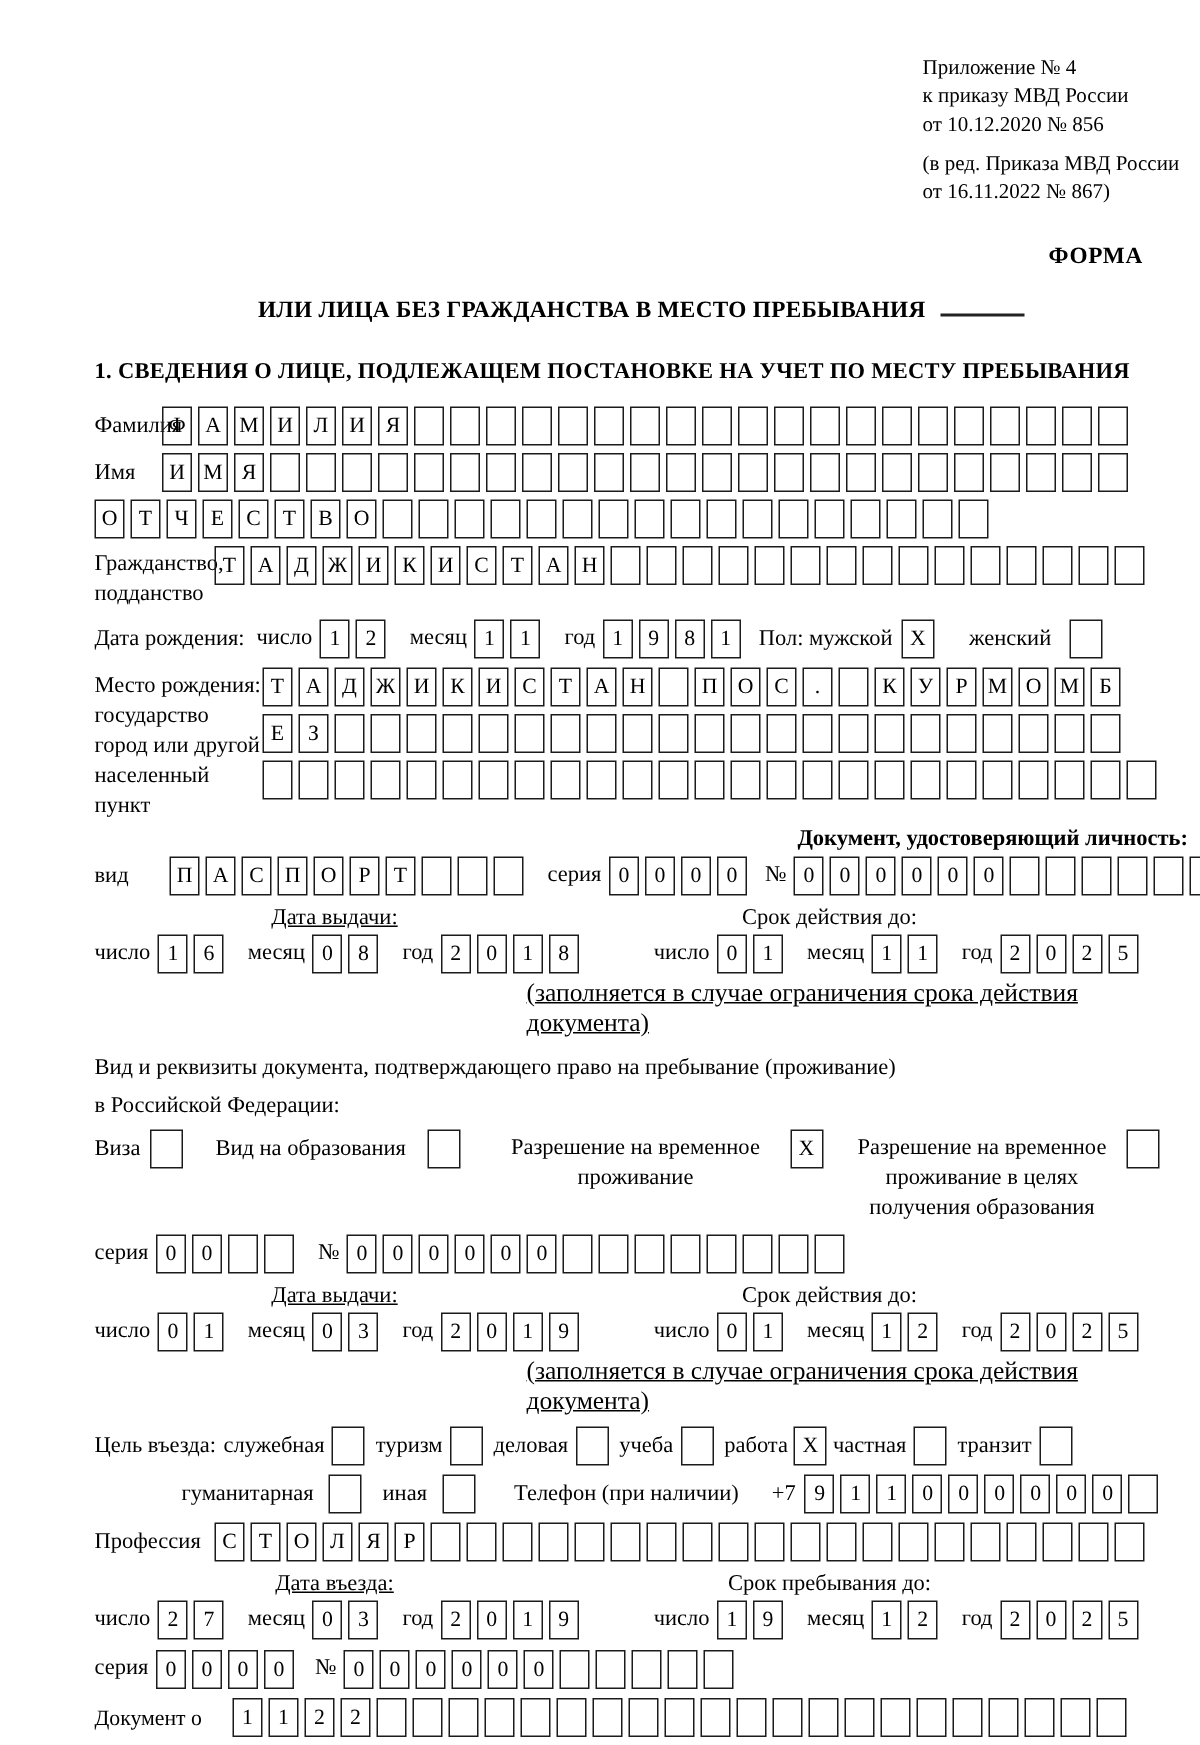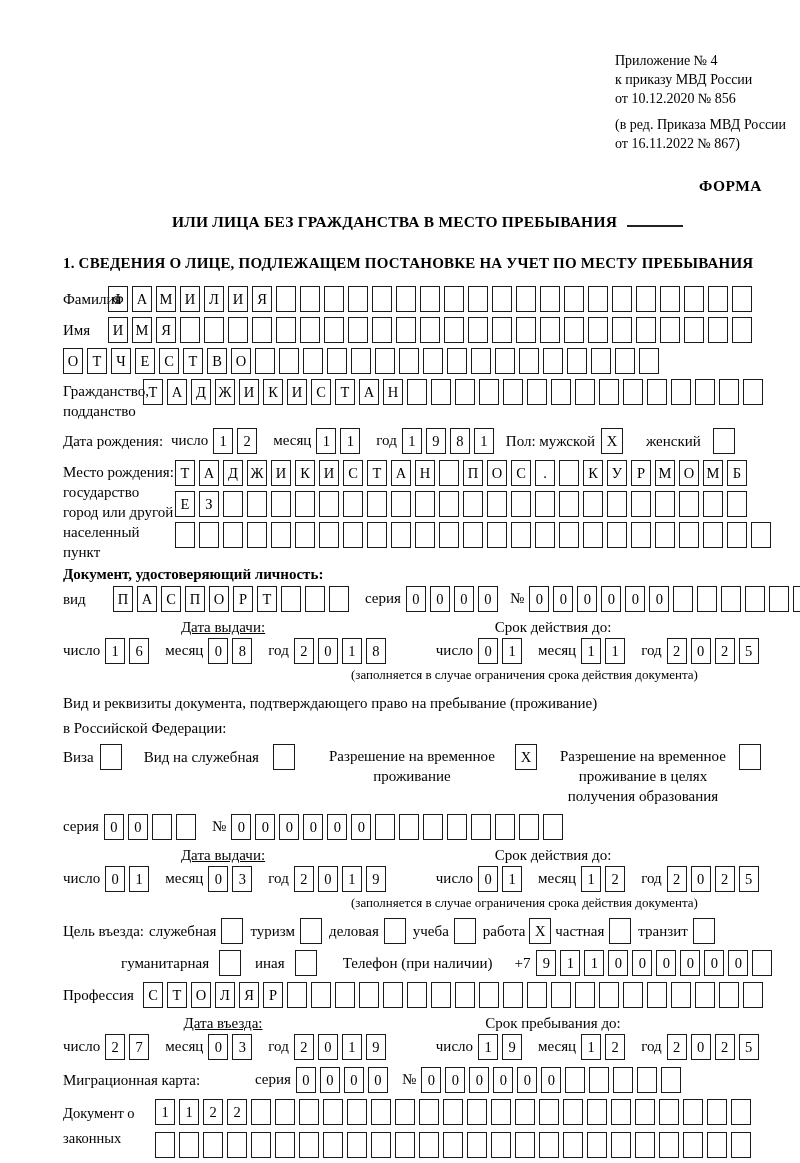--- a/index.html
+++ b/index.html
@@ -1,21 +1,21 @@
 <!DOCTYPE html>
 <html><head>
 <meta charset="utf-8">
 <style>
   * { margin:0; padding:0; box-sizing:border-box; }
   html,body { background:#fff; }
   body {
     width:800px; height:1163px; overflow:hidden;
     font-family:"Liberation Serif", serif; color:#000;
   }
-  .page { width:800px; height:980px; padding:51px 8px 0 63px; }
+  .page { width:800px; height:980px; padding:36px 8px 0 63px; }
 
   
   .hdr { margin-left:552px; font-size:14px; line-height:19px; }
   .hdr .grp2 { margin-top:7px; }
   .form-word { text-align:right; padding-right:30px; font-weight:bold; font-size:15.5px; margin-top:24px; letter-spacing:.5px; }
 
   .title { text-align:center; font-weight:bold; font-size:15.5px; margin-top:14px; line-height:25px; letter-spacing:.2px; }
   .blank-line { display:inline-block; width:56px; height:15px; border-bottom:2.2px solid #222; margin-left:10px; }
   .sec { font-weight:bold; font-size:15px; margin-top:21px; letter-spacing:.2px; white-space:nowrap; }
 
@@ -33,22 +33,22 @@
     display:flex; align-items:center; justify-content:center;
     font-size:14.5px;
   }
   .lb { flex:none; font-size:15px; line-height:19px; padding-top:4px; }
   .lb2 { flex:none; font-size:15px; line-height:20px; padding-top:2px; }
   .dh { display:flex; font-size:15px; margin-top:7px; }
   .dh .h1 { width:320px; text-align:center; flex:none;text-decoration:underline; }
   .dh .h2 { width:340px; text-align:center; flex:none; }
   .dg-lb { flex:none; font-size:15px; padding-top:4px; margin-right:5px; }
   .dg-cells { margin-right:12px; }
-  .note { font-size:13px; margin-top:3px; margin-left:288px; }
-  .ctr-bold { text-align:left; font-weight:bold; font-size:15px; margin-top:8px; }
+  .note { font-size:17px; margin-top:3px; margin-left:288px;text-decoration:underline; }
+  .ctr-bold { text-align:right; font-weight:bold; font-size:15px; margin-top:8px; }
   .plain { font-size:15px; margin-top:8px; line-height:25px; }
   .opt-multi { flex:none; font-size:15px; line-height:20px; text-align:center; padding-top:2px; }
 </style>
 </head>
 <body>
 
 <div class="page">
 
   <div class="hdr">
     <div>Приложение № 4</div>
@@ -397,21 +397,21 @@
   <div class="note">(заполняется в случае ограничения срока действия документа)</div>
 
   <div class="plain">
     <div>Вид и реквизиты документа, подтверждающего право на пребывание (проживание)</div>
     <div>в Российской Федерации:</div>
   </div>
 
   <div class="row" style="margin-top:3px">
     <span class="lb">Виза</span>
     <span class="chk" style="margin-left:6px"></span>
-    <span class="lb" style="margin-left:22px">Вид на служебная</span>
+    <span class="lb" style="margin-left:22px">Вид на образования</span>
     <span class="chk" style="margin-left:14px"></span>
     <span class="opt-multi" style="margin-left:24px;width:186px">
       <span>Разрешение на временное</span><br>
       <span>проживание</span>
     </span>
     <span class="chk" style="margin-left:10px">X</span>
     <span class="opt-multi" style="margin-left:18px;width:176px">
       <span>Разрешение на временное</span><br>
       <span>проживание в целях</span><br>
       <span>получения образования</span>
@@ -594,21 +594,20 @@
     <span class="dg-lb">год</span>
     <span class="cells">
         <span class="cb">2</span>
         <span class="cb">0</span>
         <span class="cb">2</span>
         <span class="cb">5</span>
       </span>
   </div>
 
   <div class="row" style="margin-top:7px">
-    <span class="lb" style="width:192px">Миграционная карта:</span>
     <span class="dg-lb">серия</span>
     <span class="cells" style="margin-right:10px">
         <span class="cb">0</span>
         <span class="cb">0</span>
         <span class="cb">0</span>
         <span class="cb">0</span>
       </span>
     <span class="dg-lb">№</span>
     <span class="cells">
         <span class="cb">0</span>

